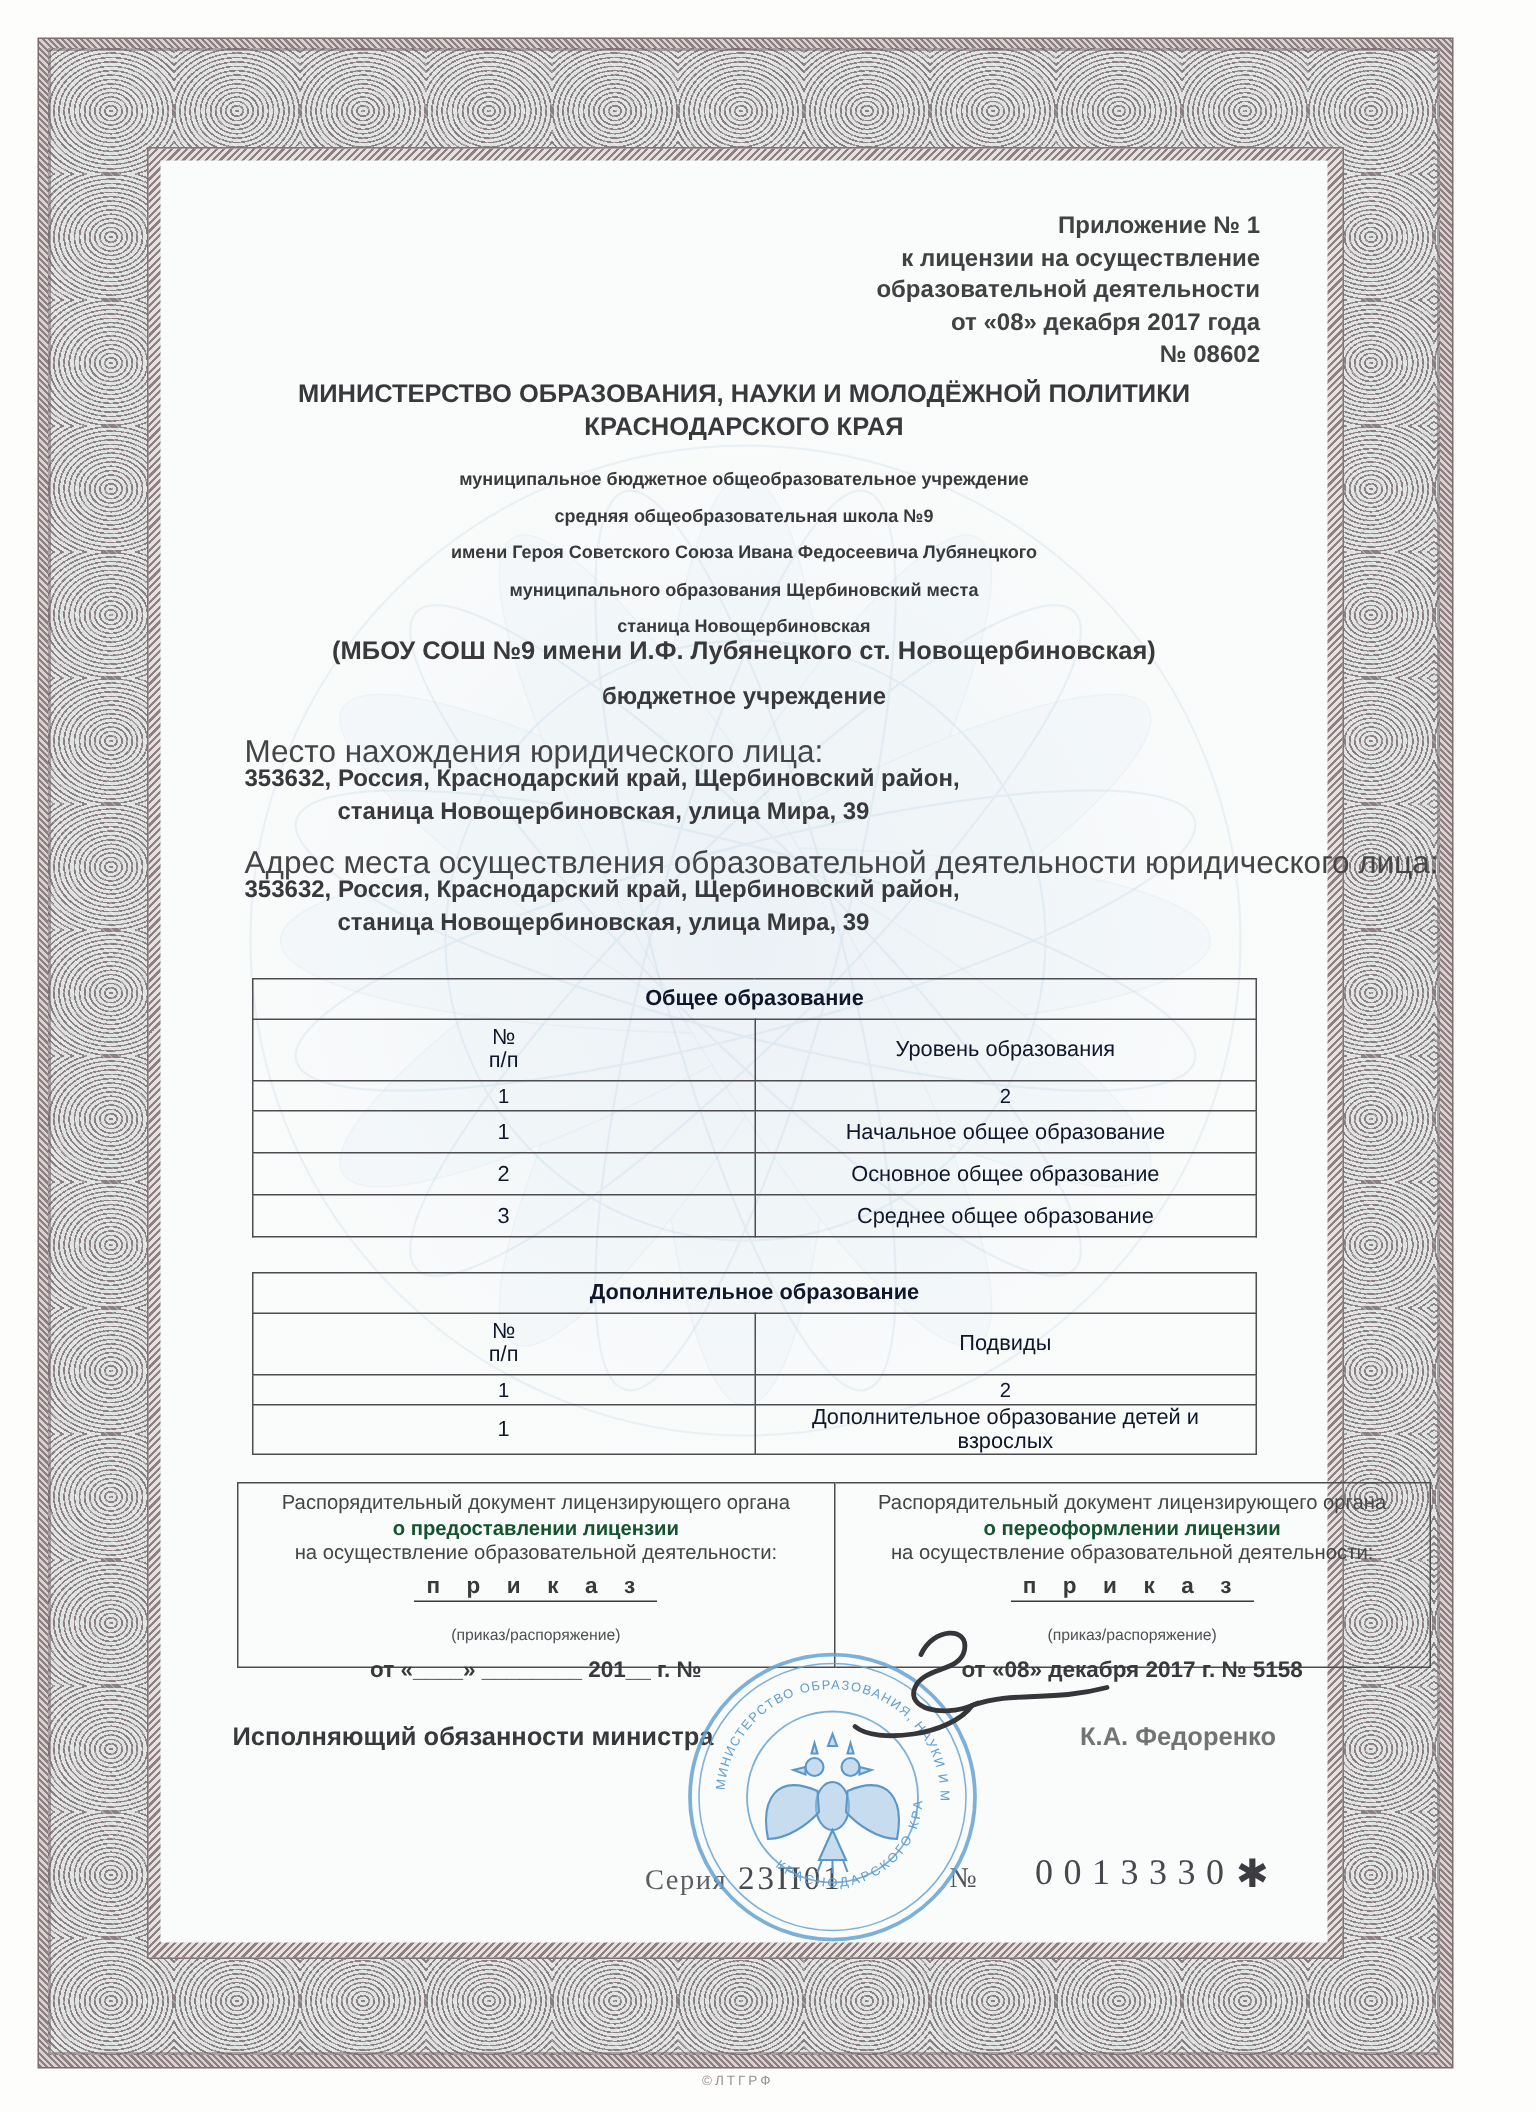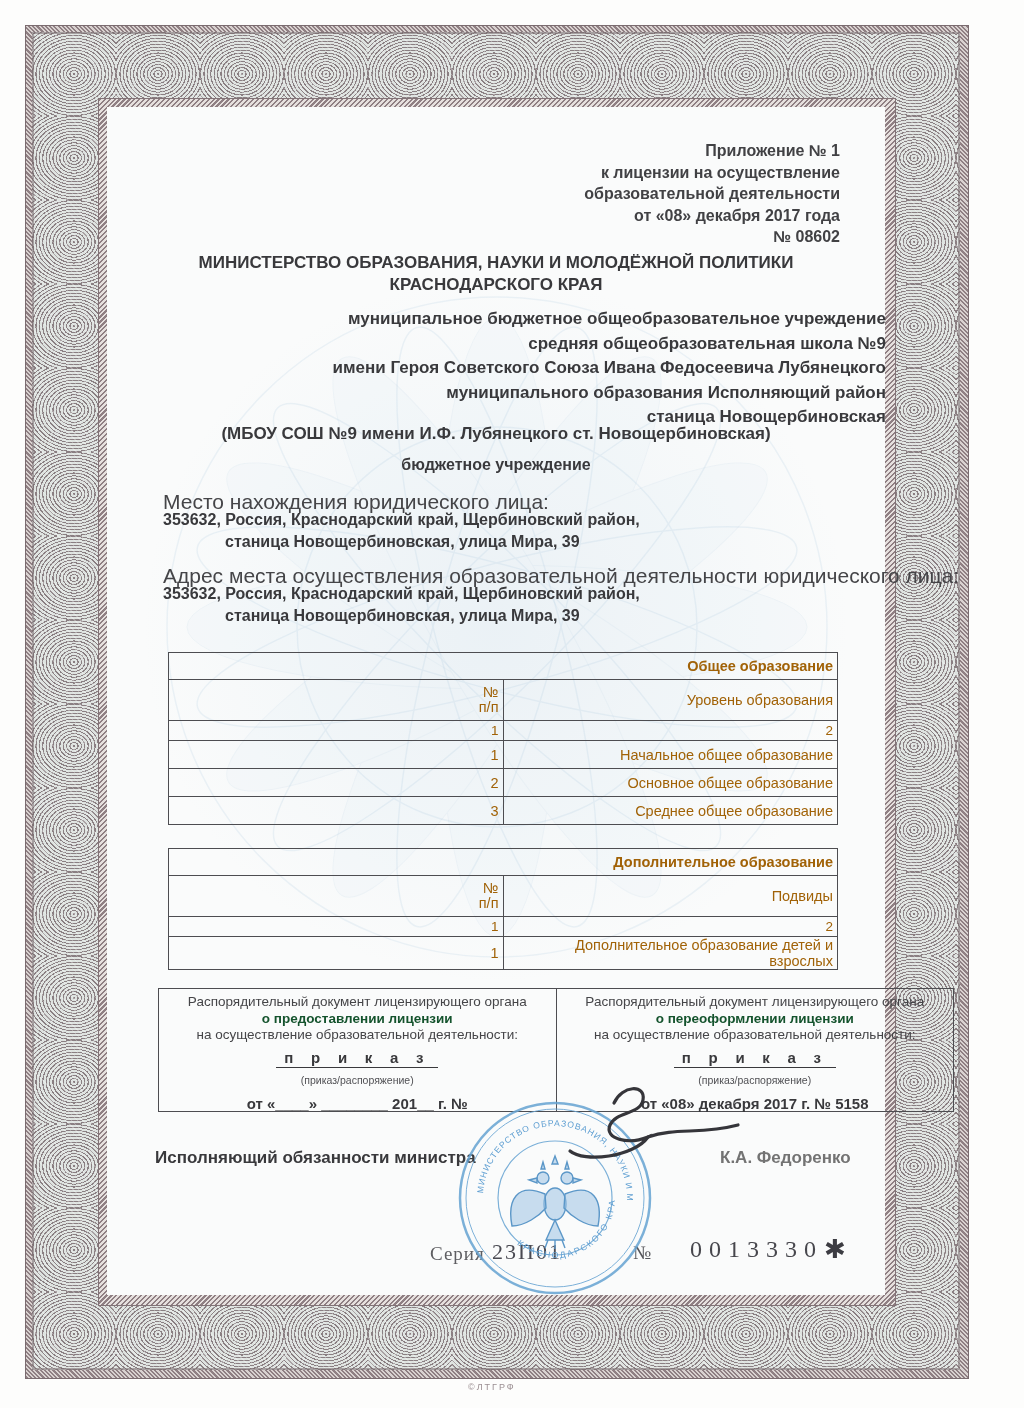--- a/index.html
+++ b/index.html
@@ -36,44 +36,44 @@
       radial-gradient(circle at 50% 44%,rgba(173,203,224,.16),rgba(173,203,224,0) 46%),
       #fafbfb;
   }
   .watermark{position:absolute;left:0;top:0;pointer-events:none;}
   
   .abs{position:absolute;z-index:2;}
   .appendix{left:500px;top:140px;width:340px;text-align:right;
     font-size:16px;font-weight:700;line-height:21.5px;color:#414144;}
   .center-col{left:106px;width:780px;text-align:center;}
   .ministry{top:252px;font-size:17px;font-weight:700;line-height:22px;color:#39393c;}
-  .orgblock{top:307px;font-size:17px;font-weight:700;line-height:24.5px;color:#39393c;text-align:right;}
+  .orgblock{top:307px;font-size:12px;font-weight:700;line-height:24.5px;color:#39393c;}
   .orgshort{top:424px;font-size:17px;font-weight:700;color:#39393c;}
   .orgtype{top:456px;font-size:16px;font-weight:700;color:#39393c;}
   .addr-label{left:163px;font-size:21px;font-weight:400;color:#454548;}
   .addr-bold{left:163px;font-size:16px;font-weight:700;color:#39393c;}
   .addr-bold2{left:225px;font-size:16px;font-weight:700;color:#39393c;}
   
   table.lic{border-collapse:collapse;width:670px;table-layout:fixed;}
-  table.lic td{border:1px solid #4d4d51;text-align:right;vertical-align:middle;
-    font-size:14.5px;color:#a16207;padding:0 4px;}
+  table.lic td{border:1px solid #4d4d51;text-align:center;vertical-align:middle;
+    font-size:14.5px;color:#0f172a;padding:0 4px;}
   td.tbl-title{font-size:16px;font-weight:700;height:26px;color:#39393c;}
   td.col-no{width:38px;font-size:13.5px;line-height:15px;}
   td.colhead{height:40px;font-size:14.5px;}
   tr.idx td{height:19px;font-size:13.5px;}
   tr.data td{height:27px;}
   
   .orders{left:158px;top:988px;width:796px;height:124px;display:flex;z-index:2;position:absolute;}
   .order-box{flex:1;border:1px solid #4d4d51;text-align:center;padding-top:5px;box-sizing:border-box;}
   .order-box + .order-box{border-left:none;}
   .ord-l1{font-size:13.5px;line-height:16.5px;color:#454548;}
   .ord-l2{font-size:13.5px;line-height:16.5px;font-weight:700;color:#14532d;}
   .ord-word{display:inline-block;margin-top:5px;font-size:15px;font-weight:700;
     letter-spacing:.45em;border-bottom:1.5px solid #39393c;padding:0 8px 1px 8px;color:#39393c;}
-  .ord-note{font-size:10.5px;color:#505054;margin-top:6px;}
+  .ord-note{font-size:10.5px;color:#505054;margin-top:16px;}
   .ord-date{font-size:15px;font-weight:700;margin-top:9px;color:#39393c;}
   
   .sig-position{left:155px;top:1148px;font-size:17px;font-weight:700;color:#39393c;}
   .sig-name{left:720px;top:1148px;font-size:17px;font-weight:700;color:#737373;}
   
   .serif{font-family:"Liberation Serif",serif;}
   .serial-series-label{left:430px;top:1243px;font-size:19px;color:#5e5e62;letter-spacing:1px;}
   .serial-series{left:492px;top:1239px;font-size:22px;color:#4a4a52;letter-spacing:2px;}
   .serial-no-label{left:633px;top:1242px;font-size:19px;color:#55555a;}
   .serial-number{left:690px;top:1236px;font-size:24px;color:#47474d;letter-spacing:7px;}
@@ -125,21 +125,21 @@
 
   <div class="abs center-col ministry">
     <div>МИНИСТЕРСТВО ОБРАЗОВАНИЯ, НАУКИ И МОЛОДЁЖНОЙ ПОЛИТИКИ</div>
     <div>КРАСНОДАРСКОГО КРАЯ</div>
   </div>
 
   <div class="abs center-col orgblock">
     <div>муниципальное бюджетное общеобразовательное учреждение</div>
     <div>средняя общеобразовательная школа №9</div>
     <div>имени Героя Советского Союза Ивана Федосеевича Лубянецкого</div>
-    <div>муниципального образования Исполняющий район</div>
+    <div>муниципального образования Щербиновский места</div>
     <div>станица Новощербиновская</div>
   </div>
 
   <div class="abs center-col orgshort">(МБОУ СОШ №9 имени И.Ф. Лубянецкого ст. Новощербиновская)</div>
   <div class="abs center-col orgtype">бюджетное учреждение</div>
 
   <div class="abs addr-label" style="top:490px;">Место нахождения юридического лица:</div>
   <div class="abs addr-bold" style="top:511px;">353632, Россия, Краснодарский край, Щербиновский район,</div>
   <div class="abs addr-bold2" style="top:533px;">станица Новощербиновская, улица Мира, 39</div>
 

